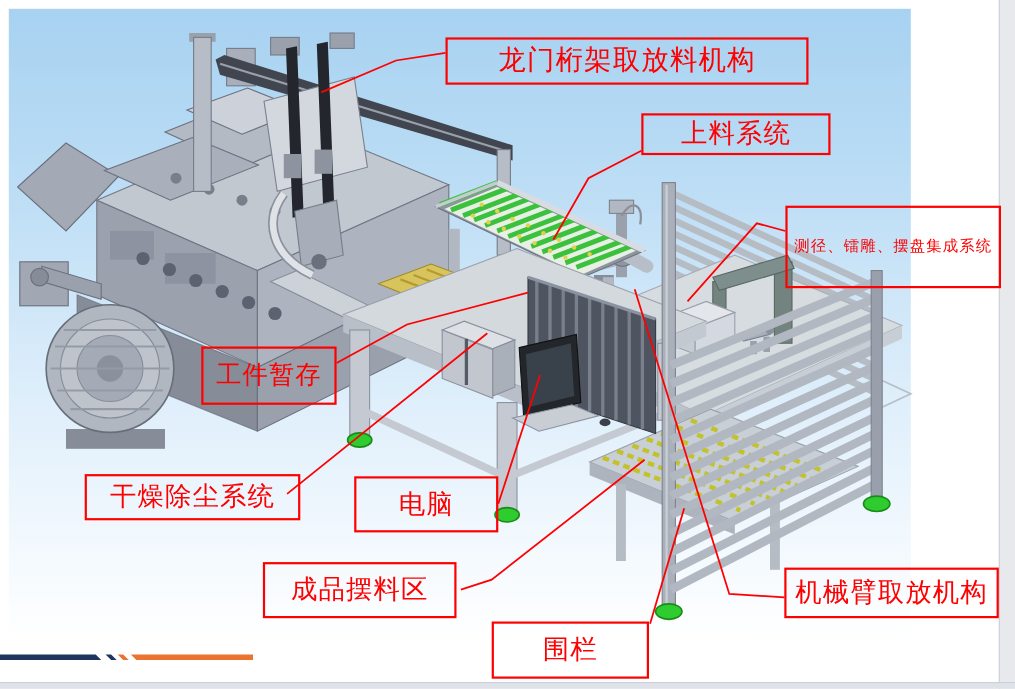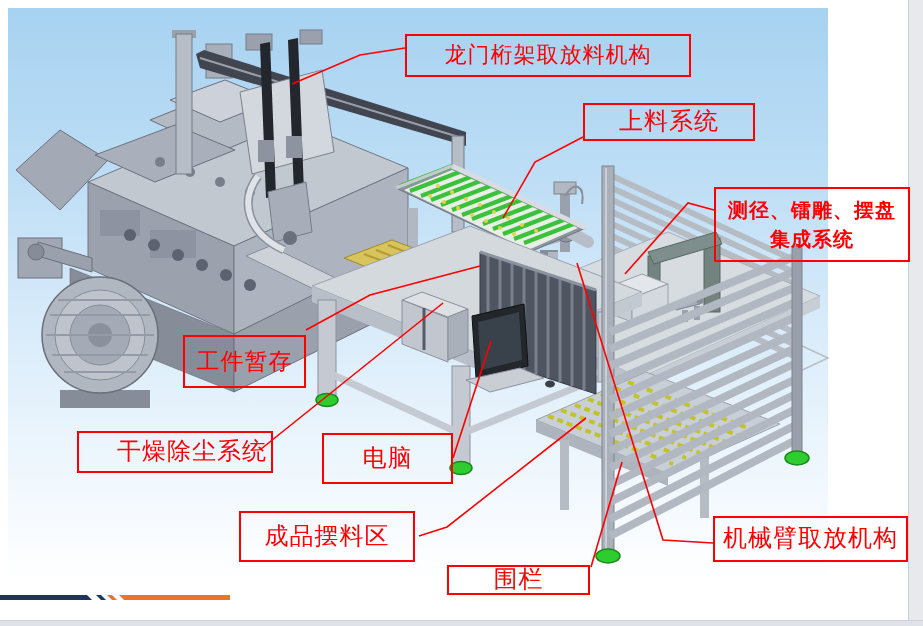--- a/index.html
+++ b/index.html
@@ -18,28 +18,28 @@
   }
   .edge-right{position:absolute;right:0;top:0;width:14px;height:626px;background:#e7e9ed;border-left:1px solid #cdd0d6;}
   .edge-bottom{position:absolute;left:0;bottom:0;width:923px;height:5px;background:#dfe2e8;border-top:1px solid #cdd0d6;}
   svg.diagram{position:absolute;left:0;top:0;}
   .lbl{
     position:absolute;border:2px solid #fe0000;color:#fe0000;
     display:flex;align-items:center;justify-content:center;text-align:center;
     font-size:24px;line-height:1.3;letter-spacing:1px;background:transparent;
     box-sizing:border-box;padding:0 4px;z-index:5;
   }
-  .lbl-gantry{left:405px;top:34px;width:286px;height:43px;font-size:22px;}
+  .lbl-gantry{left:405px;top:34px;width:330px;height:43px;font-size:25px;}
   .lbl-loading{left:583px;top:103px;width:172px;height:38px;}
-  .lbl-integrated{left:714px;top:187px;width:196px;height:75px;font-size:20px;line-height:1.45;font-weight:bold;}
-  .lbl-buffer{left:183px;top:315px;width:123px;height:53px;font-size:23px;margin-top:20px;}
-  .lbl-drying{left:77px;top:431px;width:196px;height:42px;justify-content:flex-end;}
+  .lbl-integrated{left:714px;top:187px;width:196px;height:75px;font-size:14px;line-height:1.45;}
+  .lbl-buffer{left:183px;top:315px;width:123px;height:53px;font-size:23px;}
+  .lbl-drying{left:77px;top:431px;width:196px;height:42px;}
   .lbl-computer{left:322px;top:433px;width:131px;height:51px;}
   .lbl-finished{left:239px;top:511px;width:176px;height:51px;}
-  .lbl-fence{left:447px;top:565px;width:143px;height:30px;}
+  .lbl-fence{left:447px;top:565px;width:143px;height:52px;}
   .lbl-robot{left:713px;top:516px;width:195px;height:46px;font-size:24px;}
 </style>
 </head>
 <body>
 
 <div class="slide">
   <div class="bg-grad"></div>
 
   <svg class="diagram" width="909" height="621" viewBox="0 0 909 621">
 

